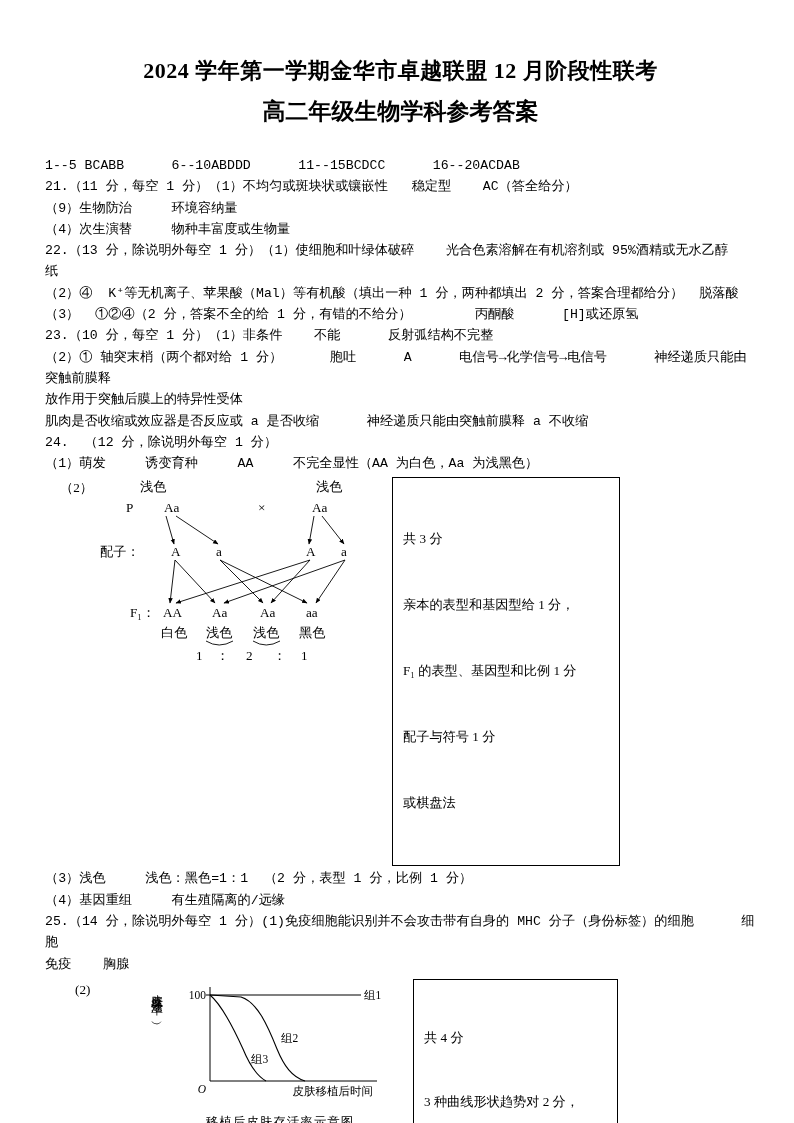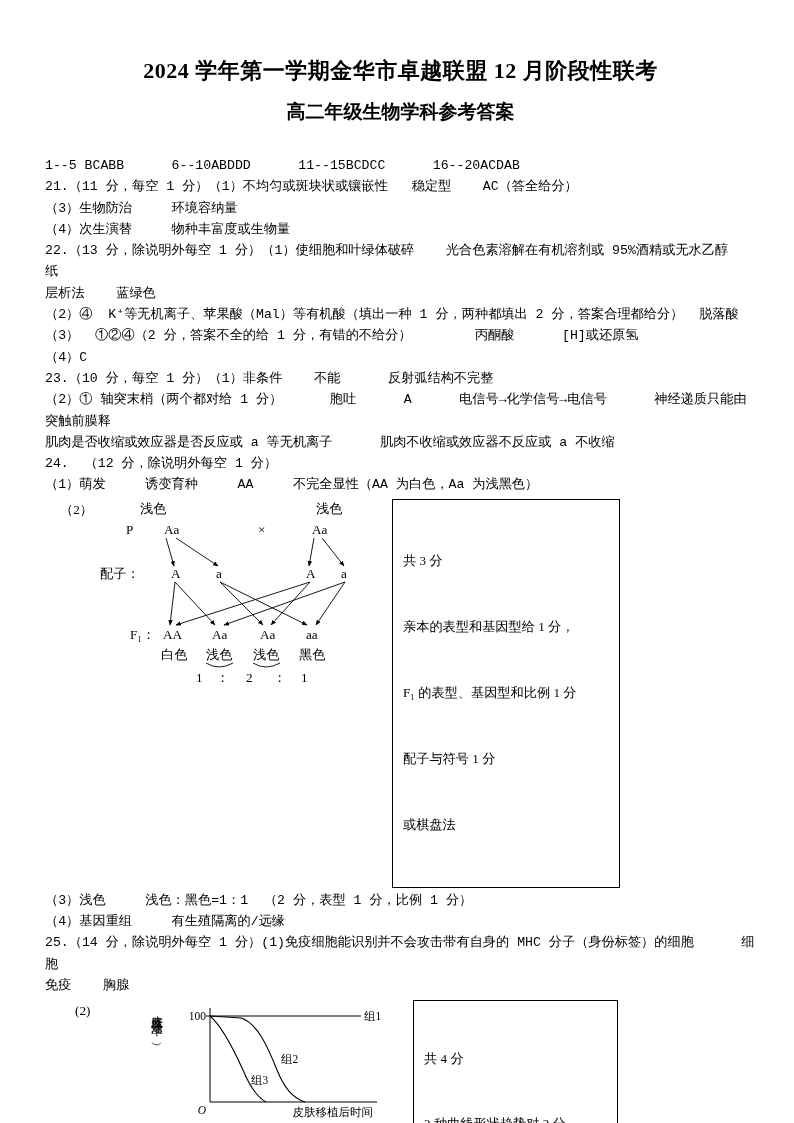--- a/index.html
+++ b/index.html
@@ -18,21 +18,21 @@
   }
   .title {
     text-align:center;
     font-size:22px;
     font-weight:bold;
     letter-spacing:0.5px;
     line-height:30px;
   }
   .subtitle {
     text-align:center;
-    font-size:19px;
+    font-size:23px;
     font-weight:bold;
     margin-top:13px;
     line-height:26px;
   }
   .body { margin-top:30px; }
   .line {
     white-space:pre-wrap;
     line-height:21.3px;
     font-family:Liberation Mono, monospace;
   }
@@ -96,30 +96,29 @@
 
 <div class="page">
 
   <div class="title">2024 学年第一学期金华市卓越联盟 12 月阶段性联考</div>
   <div class="subtitle">高二年级生物学科参考答案</div>
 
   <div class="body">
 
     <div class="line">1--5 BCABB      6--10ABDDD      11--15BCDCC      16--20ACDAB</div>
     <div class="line">21.（11 分，每空 1 分）（1）不均匀或斑块状或镶嵌性   稳定型    AC（答全给分）</div>
-    <div class="line">（3）生物防治     环境容纳量</div>
+    <div class="line">（9）生物防治     环境容纳量</div>
     <div class="line">（4）次生演替     物种丰富度或生物量</div>
     <div class="line">22.（13 分，除说明外每空 1 分）（1）使细胞和叶绿体破碎    光合色素溶解在有机溶剂或 95%酒精或无水乙醇    纸</div>
-    <div class="line">层析法    蓝绿色</div>
     <div class="line">（2）④  K⁺等无机离子、苹果酸（Mal）等有机酸（填出一种 1 分，两种都填出 2 分，答案合理都给分）  脱落酸</div>
     <div class="line">（3）  ①②④（2 分，答案不全的给 1 分，有错的不给分）        丙酮酸      [H]或还原氢</div>
-    <div class="line">（4）C</div>
     <div class="line">23.（10 分，每空 1 分）（1）非条件    不能      反射弧结构不完整</div>
     <div class="line">（2）① 轴突末梢（两个都对给 1 分）      胞吐      A      电信号→化学信号→电信号      神经递质只能由突触前膜释</div>
-    <div class="line">肌肉是否收缩或效应器是否反应或 a 等无机离子      肌肉不收缩或效应器不反应或 a 不收缩</div>
+    <div class="line">放作用于突触后膜上的特异性受体</div>
+    <div class="line">肌肉是否收缩或效应器是否反应或 a 是否收缩      神经递质只能由突触前膜释 a 不收缩</div>
     <div class="line">24.  （12 分，除说明外每空 1 分）</div>
     <div class="line">（1）萌发     诱变育种     AA     不完全显性（AA 为白色，Aa 为浅黑色）</div>
 
     <div class="diagram-row">
       <div class="q-label">（2）</div>
 
       <svg class="cross-svg" width="270" height="192" viewBox="0 0 270 192">
         <defs>
           <marker id="arr" markerWidth="7" markerHeight="7" refX="5.5" refY="2.5" orient="auto">
             <path d="M0,0 L6,2.5 L0,5 Z" fill="#000"></path>

